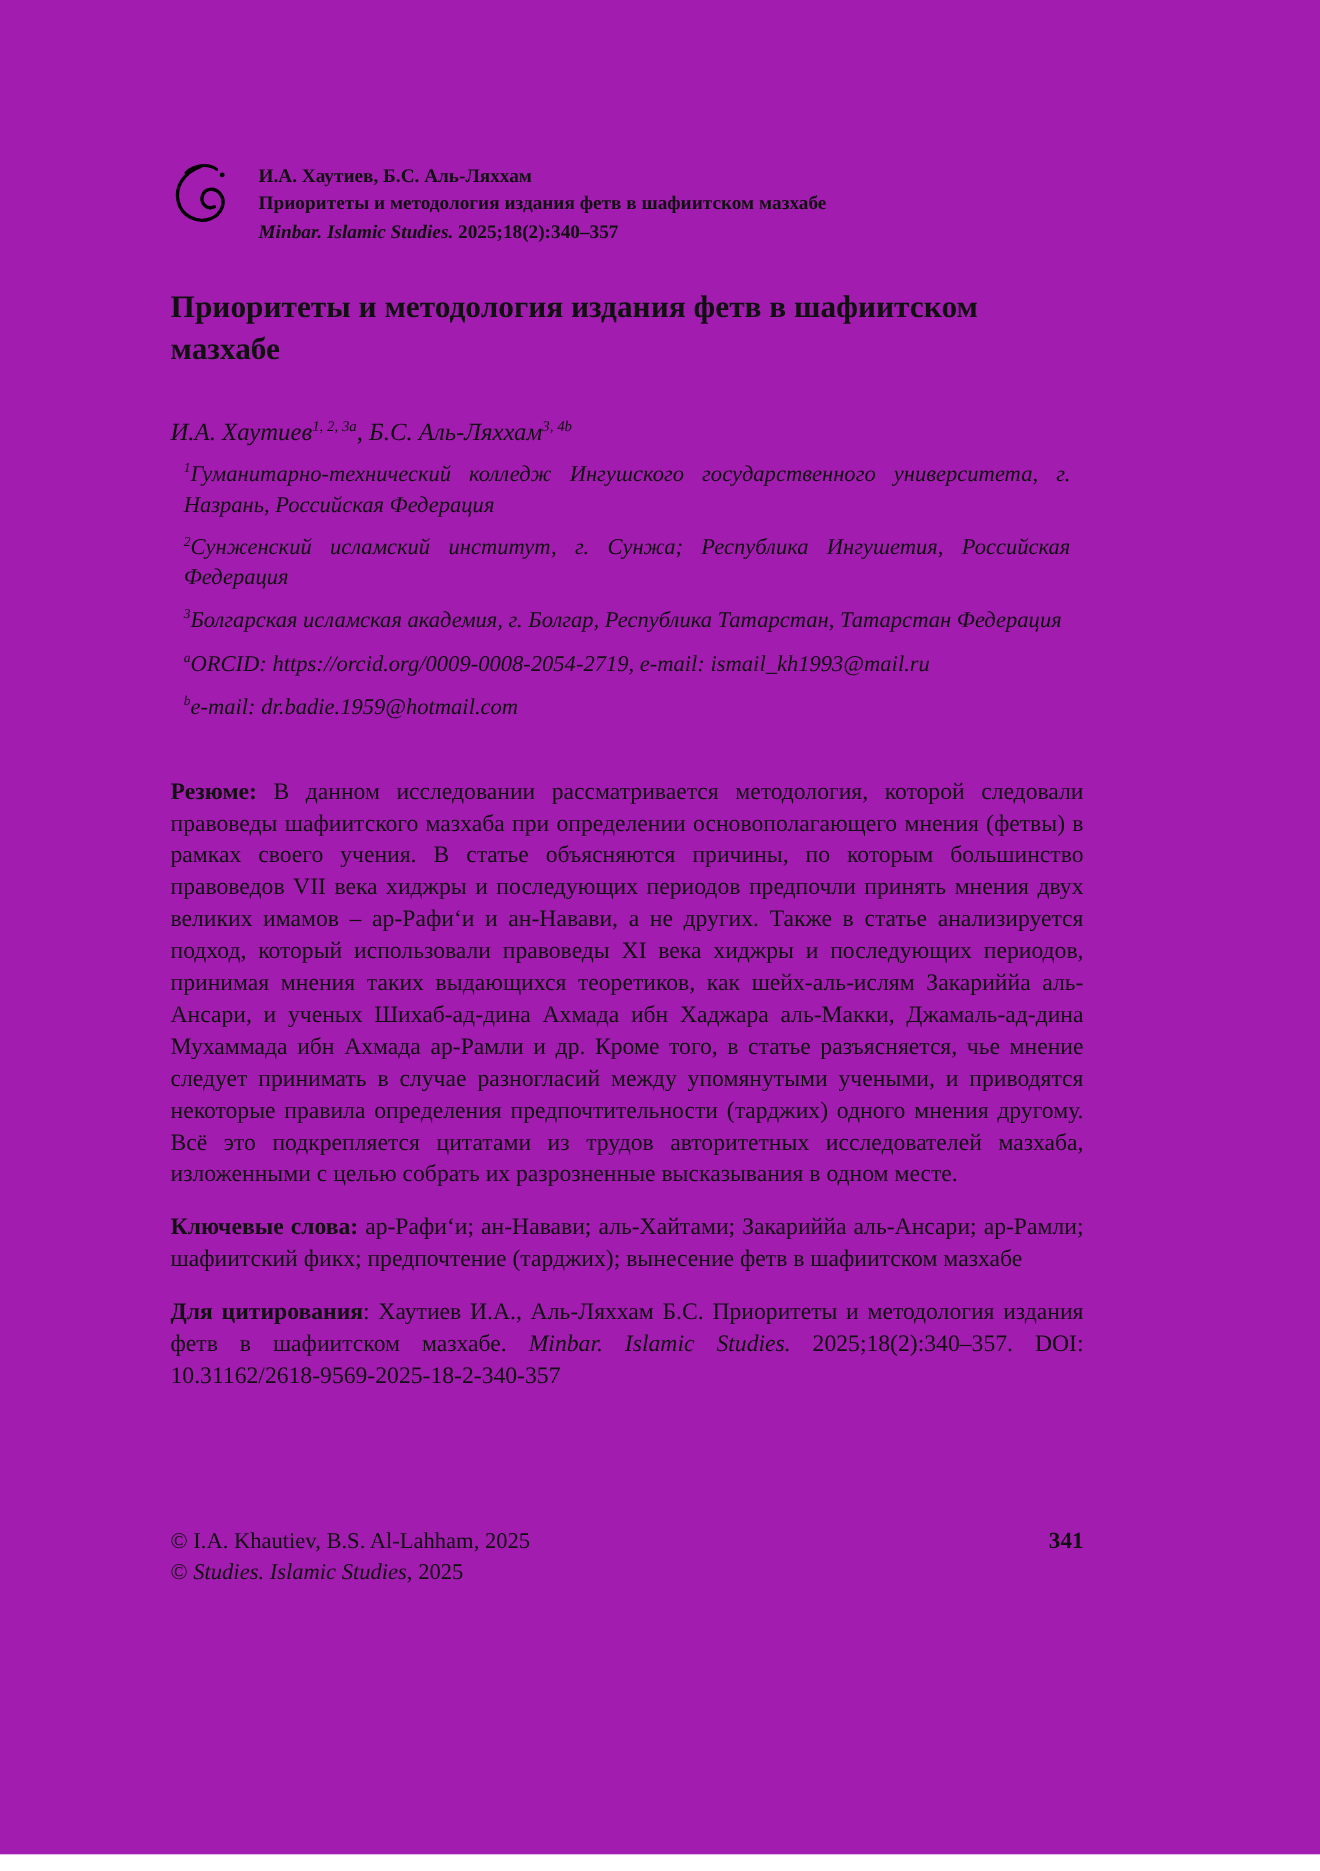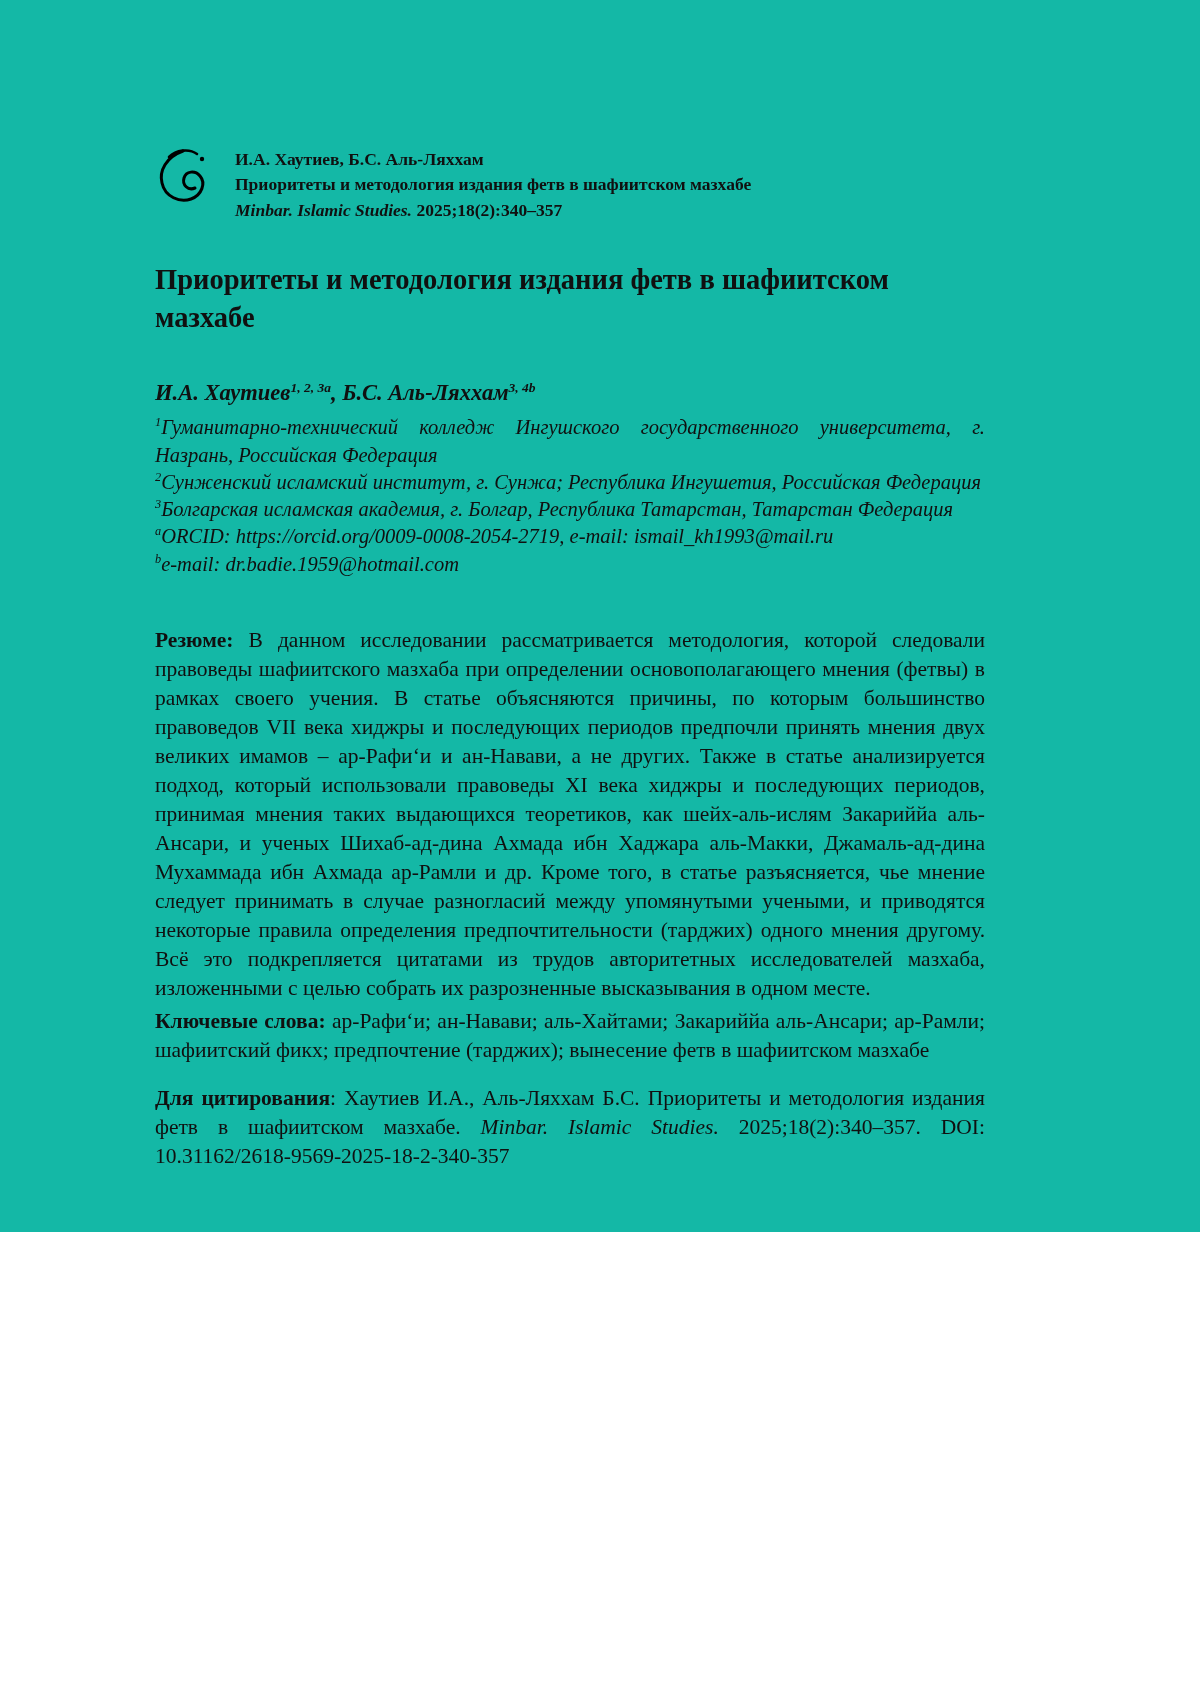--- a/index.html
+++ b/index.html
@@ -4,22 +4,22 @@
 <style>
   * { margin: 0; padding: 0; box-sizing: border-box; }
   html, body { background: #ffffff; }
   body {
     font-family: "Liberation Serif", "DejaVu Serif", serif;
     color: #101010;
   }
   .page {
     position: relative;
     width: 1200px;
-    height: 1232px;
-    background: #14b8a6;
+    height: 1686px;
+    background: #a21caf;
     overflow: hidden;
   }
   .content {
     position: absolute;
     left: 155px;
     top: 0;
     width: 830px;
   }
   .running-head {
     display: flex;
@@ -41,42 +41,42 @@
   .italic { font-style: italic; }
   h1.article-title {
     margin-top: 38px;
     font-size: 28.5px;
     line-height: 1.32;
     font-weight: bold;
   }
   .authors-line {
     margin-top: 44px;
     font-size: 22.5px;
-    font-weight: bold;
+    font-weight: normal;
     font-style: italic;
   }
   sup {
     font-size: 0.6em;
     line-height: 0;
   }
   .affiliations {
     margin-top: 8px;
     font-style: italic;
     font-size: 20.5px;
     line-height: 1.33;
     text-align: justify;
   }
-  .affil { margin: 0; }
+  .affil { margin: 12px; }
   .para {
     font-size: 21.5px;
     line-height: 1.35;
     text-align: justify;
   }
   .abstract { margin-top: 48px; }
-  .keywords { margin-top: 4px; }
+  .keywords { margin-top: 19px; }
   .citation { margin-top: 19px; }
   .label { font-weight: bold; font-style: normal; }
   .footer {
     position: absolute;
     left: 155px;
     top: 1388px;
     width: 830px;
     font-size: 20.5px;
   }
   .footer-row1 {

